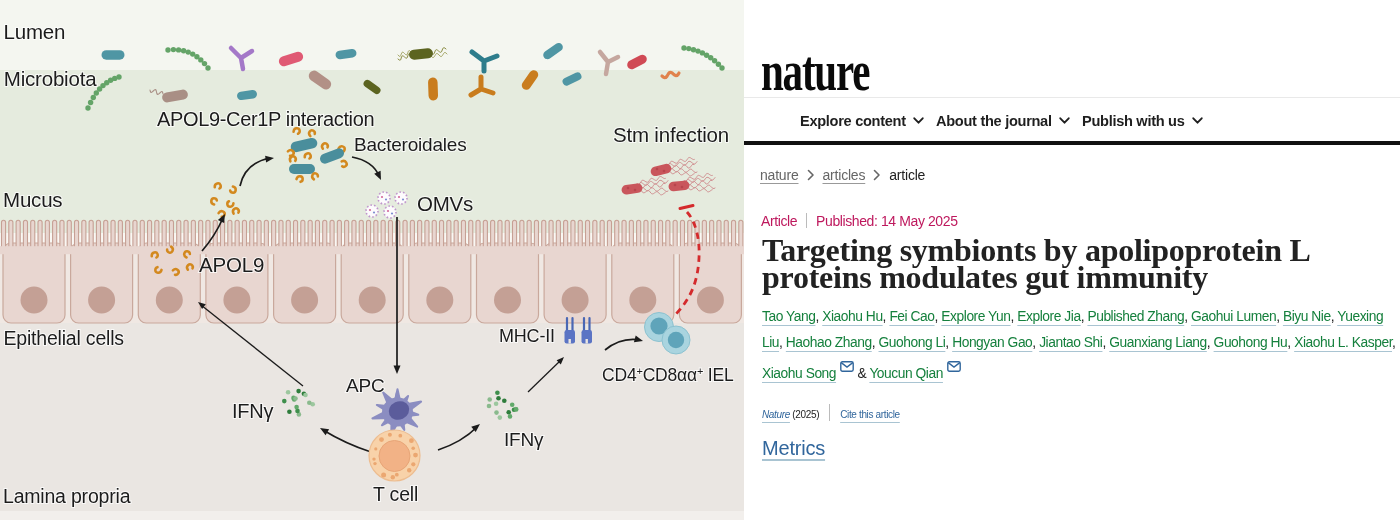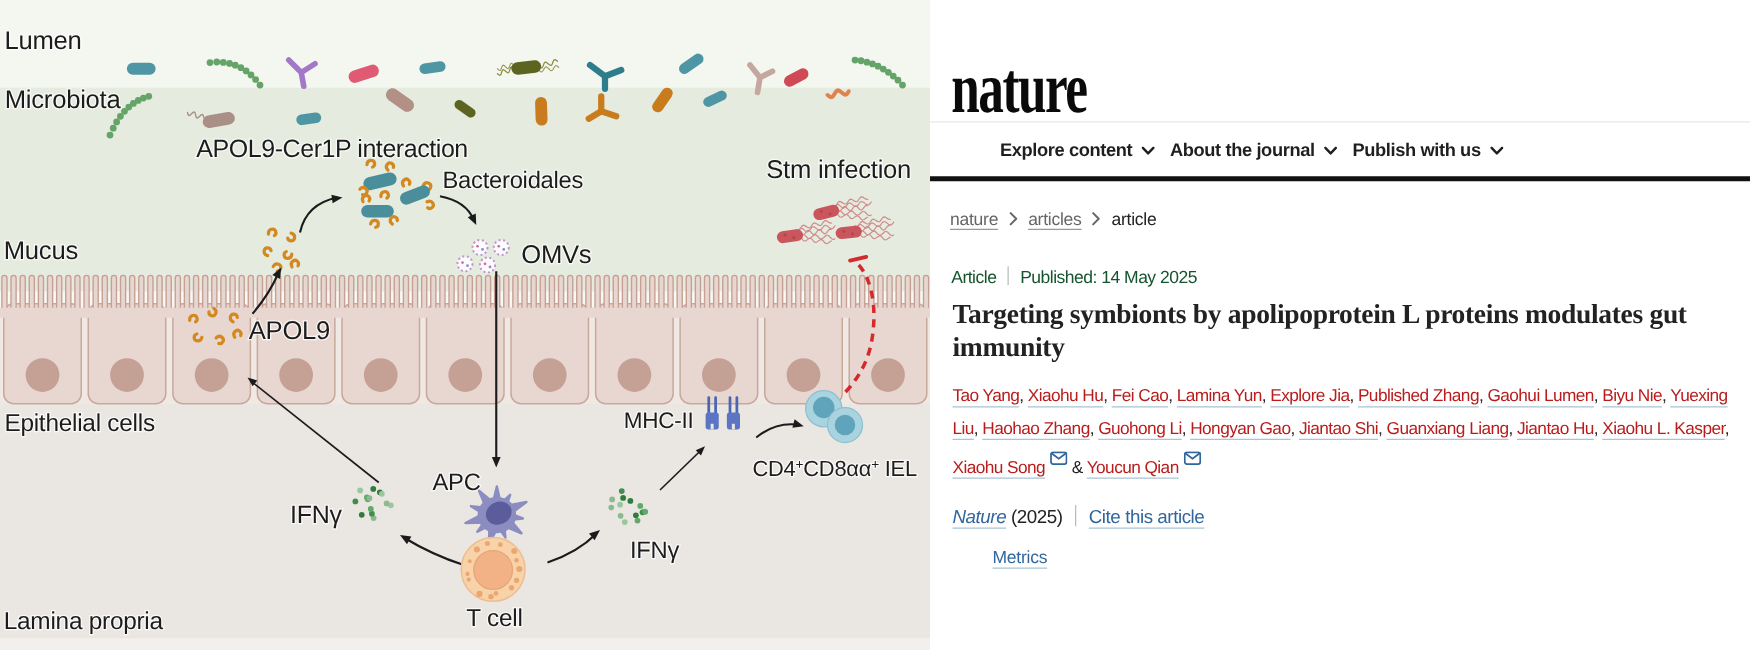--- a/index.html
+++ b/index.html
@@ -12,32 +12,32 @@
   .nav { position:absolute; left:0; top:113px; height:20px; font-size:14.6px; font-weight:700; color:#1f1f1f;
          letter-spacing:-0.3px; }
   .nav span { position:absolute; top:0; display:flex; align-items:center; white-space:nowrap;margin-left:40px; }
   .nav span:nth-child(1) { left:760px; }
   .nav span:nth-child(2) { left:896px; }
   .nav span:nth-child(3) { left:1042px; }
   .rule2 { position:absolute; left:744px; top:141px; width:656px; height:4px; background:#111; }
   .crumbs { position:absolute; left:760px; top:167px; font-size:14px; letter-spacing:-0.2px; color:#666; display:flex; align-items:center; }
   .crumbs a { color:#666; text-decoration:underline; text-decoration-color:#999; text-underline-offset:3px; }
   .crumbs .cur { color:#222; }
-  .pub { position:absolute; left:761px; top:212.5px; font-size:14px; letter-spacing:-0.4px; color:#14532d; }
+  .pub { position:absolute; left:761px; top:212.5px; font-size:14px; letter-spacing:-0.4px; color:#be185d; }
   .pub .sep { display:inline-block; width:1px; height:15px; background:#bbb; margin:0 9px -2px 9px; }
   .title { position:absolute; left:762px; top:237px; width:600px; font-family:"Liberation Serif", serif;
-           font-weight:700; font-size:22px; line-height:27.3px; color:#222; letter-spacing:-0.25px; }
+           font-weight:700; font-size:32px; line-height:27.3px; color:#222; letter-spacing:-0.25px; }
   .authors { position:absolute; left:762px; top:309.3px; width:640px; font-size:13.8px; letter-spacing:-0.45px; color:#222; }
   .authors .ln { height:25.7px; white-space:nowrap; }
-  .au { color:#b91c1c; text-decoration:underline; text-decoration-color:#a9c4d2; text-underline-offset:3.5px; }
-  .cite { position:absolute; left:762px; top:404px; font-size:15px; letter-spacing:-0.35px; color:#222; }
+  .au { color:#15803d; text-decoration:underline; text-decoration-color:#a9c4d2; text-underline-offset:3.5px; }
+  .cite { position:absolute; left:762px; top:404px; font-size:10px; letter-spacing:-0.35px; color:#222; }
   .cite a { color:#31669c; text-decoration:underline; text-decoration-color:#a9c4d2; text-underline-offset:3.5px; }
   .cite .jn { font-style:italic; }
   .cite .sep { display:inline-block; width:1px; height:17px; background:#bbb; margin:0 10px -3px 10px; }
-  .metrics { position:absolute; left:762px; top:437px; font-size:14px; letter-spacing:-0.2px;margin-left:32px; }
+  .metrics { position:absolute; left:762px; top:437px; font-size:20px; letter-spacing:-0.2px; }
   .metrics a { color:#31669c; text-decoration:underline; text-decoration-color:#a9c4d2; text-underline-offset:3.5px; }
 </style></head>
 <body>
 <div class="wrap">
   <div class="diagram"><svg width="744" height="520" viewBox="0 0 744 520">
 <rect x="0" y="0" width="744" height="70" fill="#f4f6f0"></rect>
 <rect x="0" y="70" width="744" height="152" fill="#e5ebde"></rect>
 <rect x="0" y="222" width="744" height="101" fill="#e5ebde"></rect>
 <rect x="0" y="244" width="744" height="79" fill="#f0e8e3"></rect>
 <rect x="0" y="323" width="744" height="188" fill="#eae6e2"></rect>
@@ -412,22 +412,22 @@
       </svg>
       <a>articles</a>
       <svg width="8" height="12" viewBox="0 0 8 12" style="margin:0 8px;vertical-align:-1px">
         <path d="M1.5 1.5 L6 6 L1.5 10.5" fill="none" stroke="#666" stroke-width="1.6" stroke-linecap="round" stroke-linejoin="round"></path>
       </svg>
       <span class="cur">article</span>
     </div>
   <div class="pub">Article<span class="sep"></span>Published: 14 May 2025</div>
   <div class="title">Targeting symbionts by apolipoprotein L proteins modulates gut immunity</div>
   <div class="authors">
-    <div class="ln"><a class="au">Tao Yang</a>, <a class="au">Xiaohu Hu</a>, <a class="au">Fei Cao</a>, <a class="au">Lamina Yun</a>, <a class="au">Explore Jia</a>, <a class="au">Published Zhang</a>, <a class="au">Gaohui Lumen</a>, <a class="au">Biyu Nie</a>, <a class="au">Yuexing</a></div>
-    <div class="ln"><a class="au">Liu</a>, <a class="au">Haohao Zhang</a>, <a class="au">Guohong Li</a>, <a class="au">Hongyan Gao</a>, <a class="au">Jiantao Shi</a>, <a class="au">Guanxiang Liang</a>, <a class="au">Jiantao Hu</a>, <a class="au">Xiaohu L. Kasper</a>,</div>
+    <div class="ln"><a class="au">Tao Yang</a>, <a class="au">Xiaohu Hu</a>, <a class="au">Fei Cao</a>, <a class="au">Explore Yun</a>, <a class="au">Explore Jia</a>, <a class="au">Published Zhang</a>, <a class="au">Gaohui Lumen</a>, <a class="au">Biyu Nie</a>, <a class="au">Yuexing</a></div>
+    <div class="ln"><a class="au">Liu</a>, <a class="au">Haohao Zhang</a>, <a class="au">Guohong Li</a>, <a class="au">Hongyan Gao</a>, <a class="au">Jiantao Shi</a>, <a class="au">Guanxiang Liang</a>, <a class="au">Guohong Hu</a>, <a class="au">Xiaohu L. Kasper</a>,</div>
     <div class="ln"><a class="au">Xiaohu Song</a><svg width="14" height="11" viewBox="0 0 14 11" style="vertical-align:6px;margin-left:4px">
           <rect x="0.8" y="0.8" width="12.4" height="9.4" rx="1.6" fill="none" stroke="#31669c" stroke-width="1.4"></rect>
           <path d="M1.2 1.6 L7 6 L12.8 1.6" fill="none" stroke="#31669c" stroke-width="1.4"></path>
         </svg> <span class="amp">&amp;</span> <a class="au">Youcun Qian</a><svg width="14" height="11" viewBox="0 0 14 11" style="vertical-align:6px;margin-left:4px">
           <rect x="0.8" y="0.8" width="12.4" height="9.4" rx="1.6" fill="none" stroke="#31669c" stroke-width="1.4"></rect>
           <path d="M1.2 1.6 L7 6 L12.8 1.6" fill="none" stroke="#31669c" stroke-width="1.4"></path>
         </svg></div>
   </div>
   <div class="cite"><a class="jn">Nature</a> (2025)<span class="sep"></span><a>Cite this article</a></div>
   <div class="metrics"><a>Metrics</a></div>

